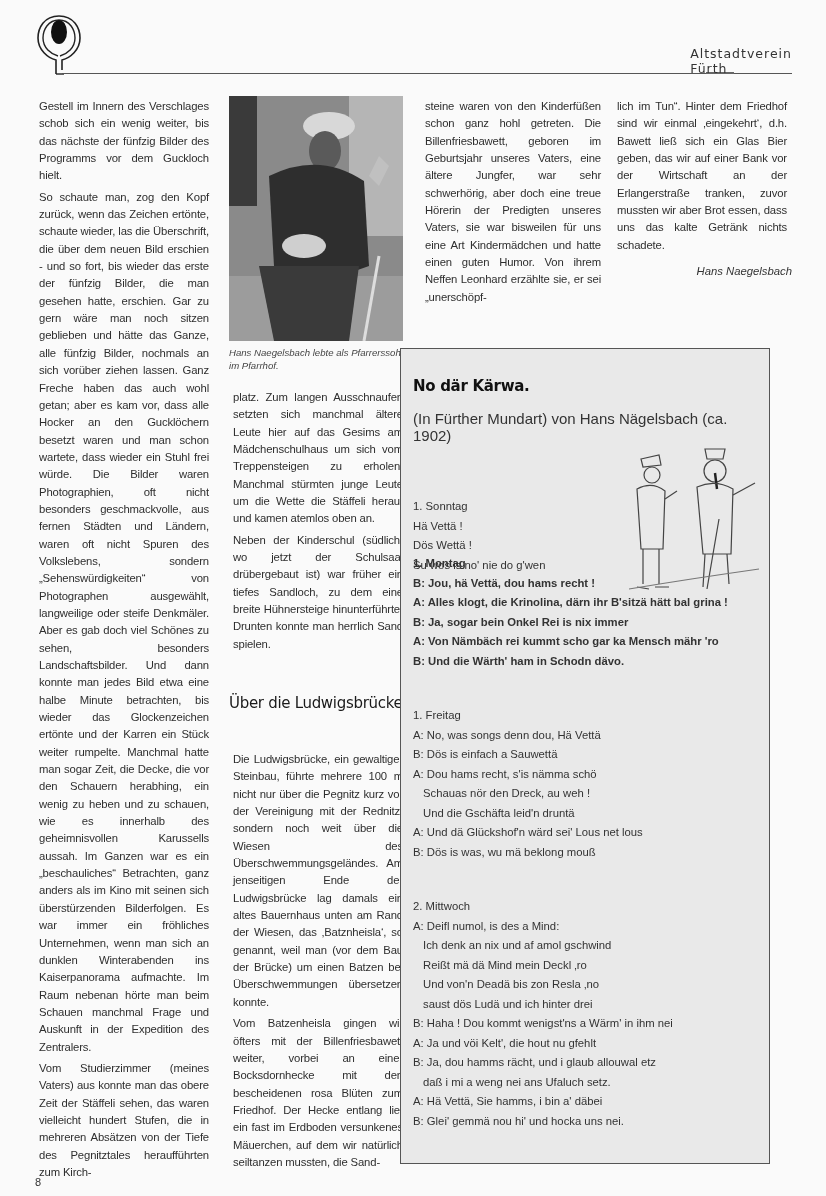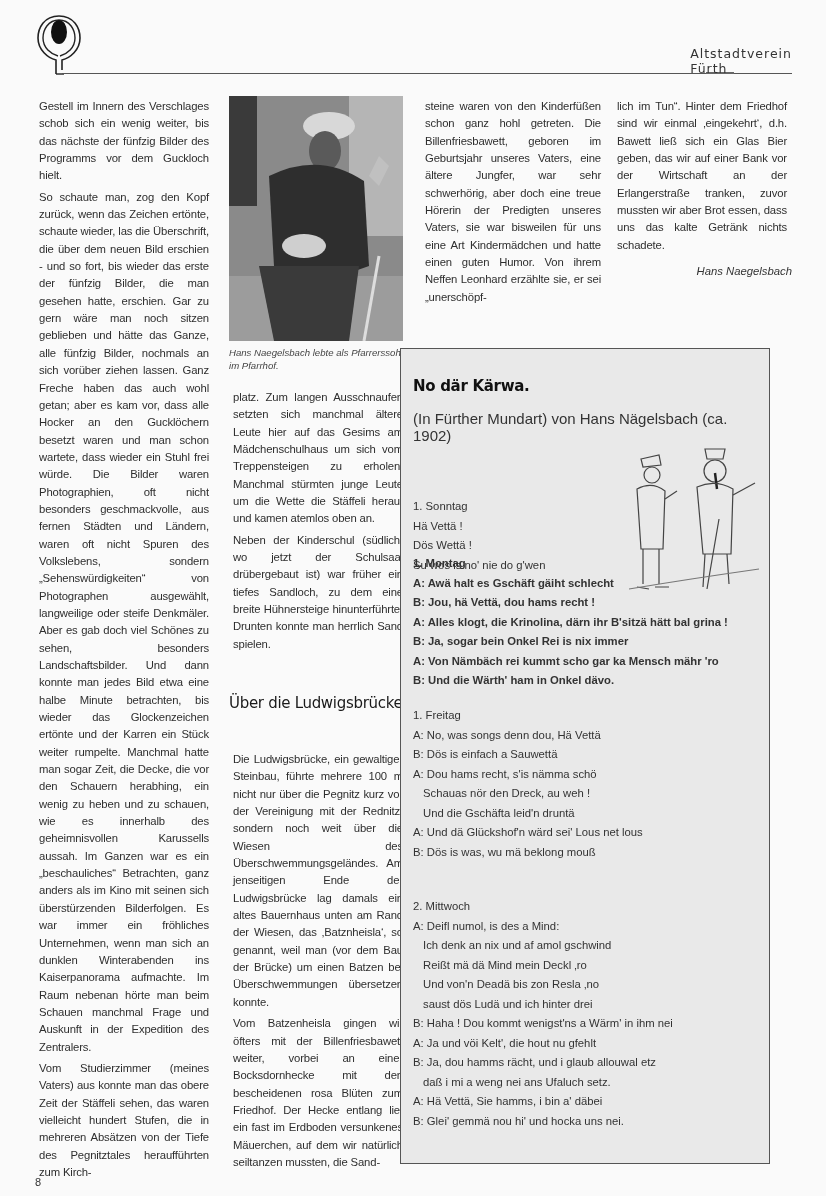--- a/index.html
+++ b/index.html
@@ -123,26 +123,25 @@
 
   <div class="stanza" style="top:112px;margin-top:36px;">
     <div class="ln">1. Sonntag</div>
     <div class="ln">Hä Vettä !</div>
     <div class="ln">Dös Wettä !</div>
     <div class="ln">Su wos is no' nie do g'wen</div>
   </div>
 
   <div class="stanza" style="top:205px;font-weight:bold;">
     <div class="ln">1. Montag</div>
-    <div class="ln">A: Awä halt es Gschäft gäiht schlecht</div>
     <div class="ln">B: Jou, hä Vettä, dou hams recht !</div>
     <div class="ln">A: Alles klogt, die Krinolina, därn ihr B'sitzä hätt bal grina !</div>
     <div class="ln">B: Ja, sogar bein Onkel Rei is nix immer</div>
     <div class="ln">A: Von Nämbäch rei kummt scho gar ka Mensch mähr 'ro</div>
-    <div class="ln">B: Und die Wärth' ham in Onkel dävo.</div>
+    <div class="ln">B: Und die Wärth' ham in Schodn dävo.</div>
   </div>
 
   <div class="stanza" style="top:357px;">
     <div class="ln">1. Freitag</div>
     <div class="ln">A: No, was songs denn dou, Hä Vettä</div>
     <div class="ln">B: Dös is einfach a Sauwettä</div>
     <div class="ln">A: Dou hams recht, s'is nämma schö</div>
     <div class="ln indent">Schauas nör den Dreck, au weh !</div>
     <div class="ln indent">Und die Gschäfta leid'n druntä</div>
     <div class="ln">A: Und dä Glückshof'n wärd sei' Lous net lous</div>

